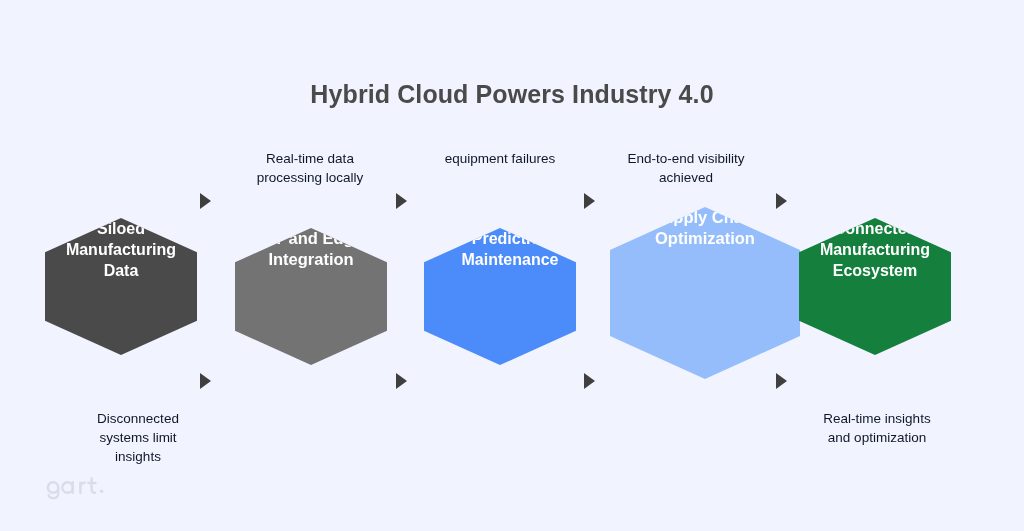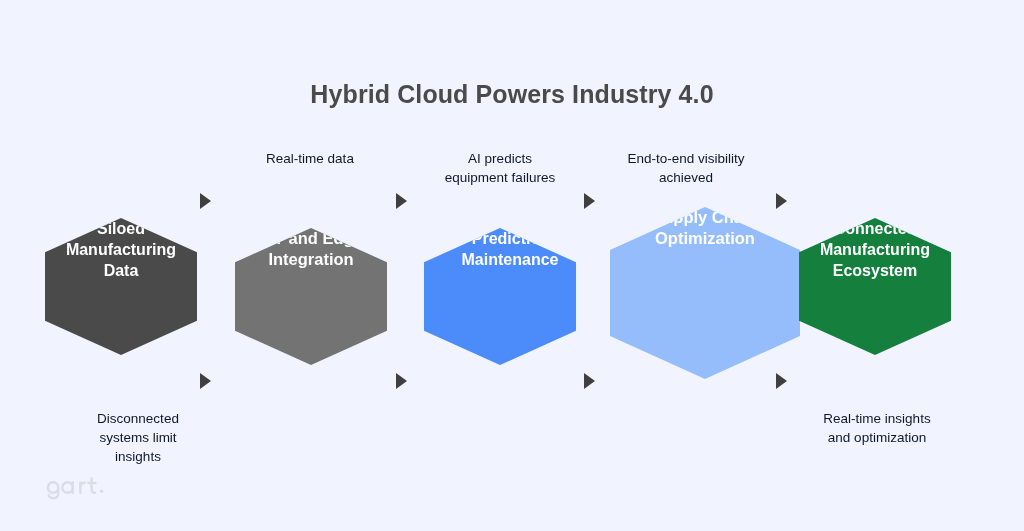--- a/index.html
+++ b/index.html
@@ -116,23 +116,23 @@
 <div class="arrow-head arrow-top" style="left:776px"></div>
 
 <div id="connector-bottom"></div>
 <div class="arrow-head arrow-bottom" style="left:200px"></div>
 <div class="arrow-head arrow-bottom" style="left:396px"></div>
 <div class="arrow-head arrow-bottom" style="left:584px"></div>
 <div class="arrow-head arrow-bottom" style="left:776px"></div>
 
 <div class="caption caption-top" id="caption-top-1">
   <div>Real-time data</div>
+  <div>processing locally</div>
 </div>
 <div class="caption caption-top" id="caption-top-2">
-  <div>AI predicts</div>
   <div>equipment failures</div>
 </div>
 <div class="caption caption-top" id="caption-top-3">
   <div>End-to-end visibility</div>
   <div>achieved</div>
 </div>
 
 <div class="caption caption-bottom" id="caption-bottom-left">
   <div>Disconnected</div>
   <div>systems limit</div>

